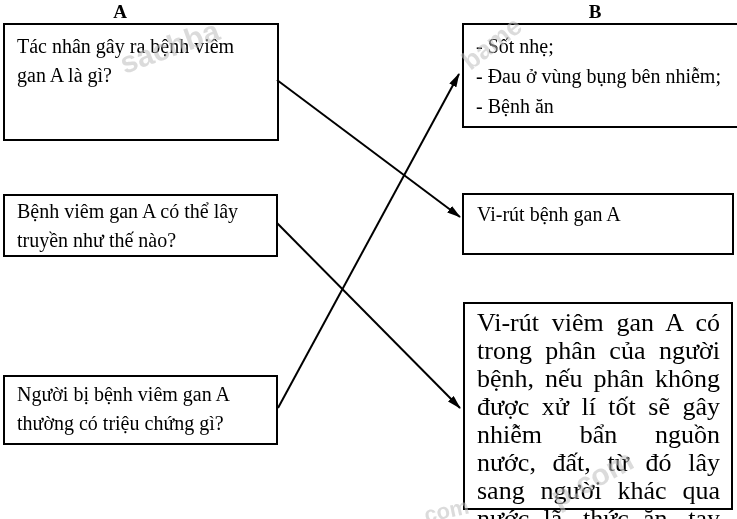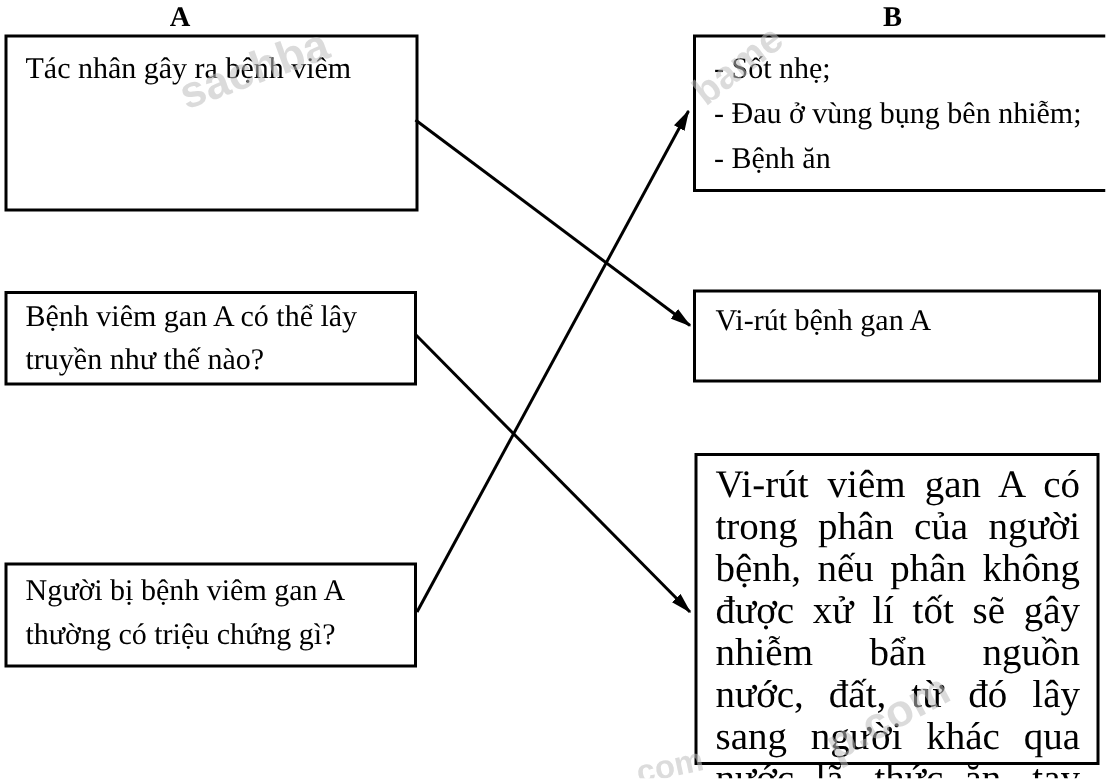--- a/index.html
+++ b/index.html
@@ -72,20 +72,21 @@
 <body>
 
 <div class="canvas">
 
   <div class="col-header" id="header-a">A</div>
 
   <div class="col-header" id="header-b">B</div>
 
   <div class="box" id="box-A1">
     <div class="line">Tác nhân gây ra bệnh viêm</div>
+    <div class="line">gan A là gì?</div>
   </div>
 
   <div class="box" id="box-A3">
     <div class="line">Người bị bệnh viêm gan A</div>
     <div class="line">thường có triệu chứng gì?</div>
   </div>
 
   <div class="box" id="box-A2">
     <div class="line">Bệnh viêm gan A có thể lây</div>
     <div class="line">truyền như thế nào?</div>

